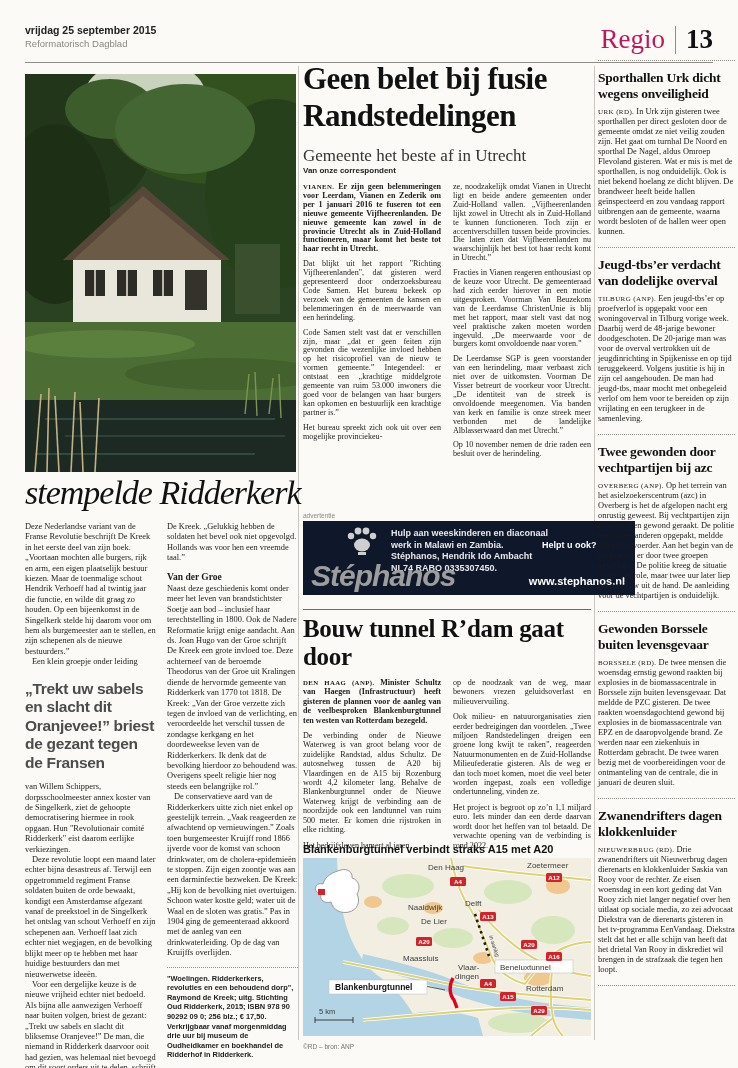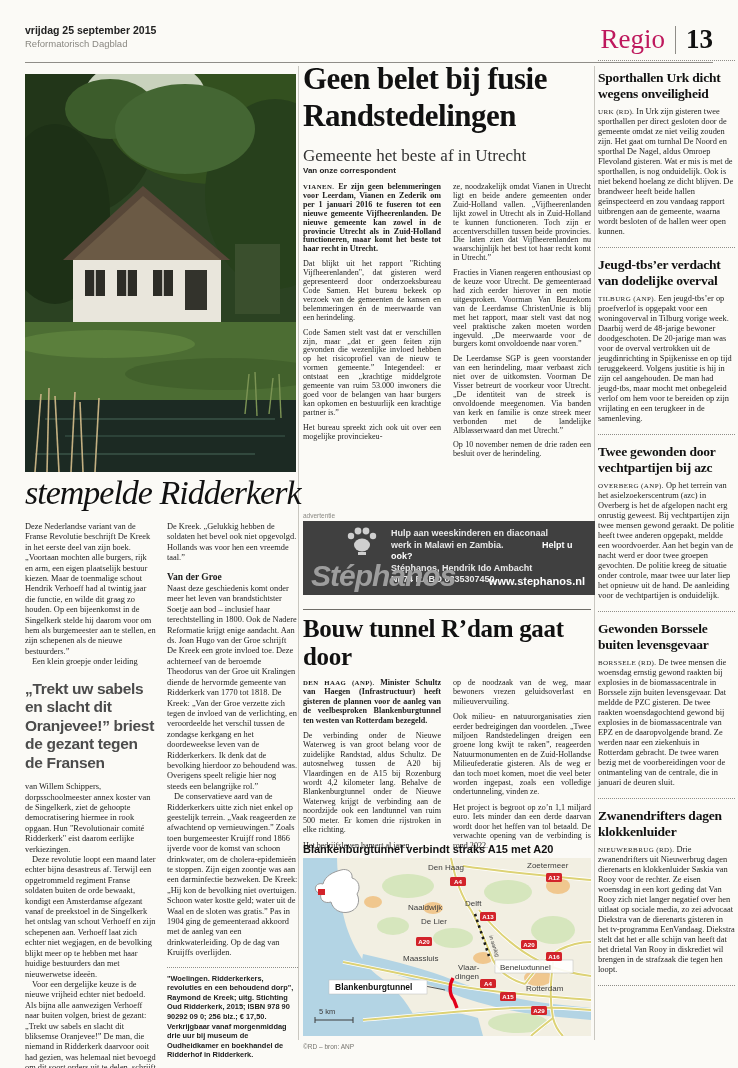--- a/index.html
+++ b/index.html
@@ -28,21 +28,21 @@
   .byline{font-family:"Liberation Sans",sans-serif;font-weight:bold;font-size:8px;color:#222;}
   .cols{display:flex;gap:12px;margin-top:8px;}
   .col{width:138px;font-size:8.1px;line-height:8.9px;text-align:justify;}
   .col p{margin:0 0 6px 0;}
   .lead{font-weight:bold;}
   .dateline{font-size:6.8px;letter-spacing:.4px;font-weight:bold;}
 
   
   .ad-label{position:absolute;left:303px;top:512px;font-family:"Liberation Sans",sans-serif;
             font-size:6.5px;color:#8a8882;}
-  .ad{position:absolute;left:303px;top:521px;width:292px;height:74px;background:#404040;color:#fff;
+  .ad{position:absolute;left:303px;top:521px;width:332px;height:74px;background:#0f172a;color:#fff;
       font-family:"Liberation Sans",sans-serif;}
   .ad-lines{position:absolute;left:88px;top:7px;font-size:9px;line-height:11.5px;font-weight:bold;color:#e8e8e8;}
   .ad-bold{color:#fff;font-weight:bold;margin-left:36px;}
   .ad-logo{position:absolute;left:8px;bottom:2px;font-size:30px;font-weight:bold;color:#9d9d9d;letter-spacing:-1px;font-style:italic;}
   .ad-url{position:absolute;right:10px;bottom:8px;font-size:11px;font-weight:bold;color:#fff;}
   .ad-paw{position:absolute;left:42px;top:4px;}
 
   
   .tunnel-rule{position:absolute;left:303px;top:609px;width:288px;height:1px;background:#6f6d68;}
   .tunnel{position:absolute;left:303px;top:615px;width:288px;}

